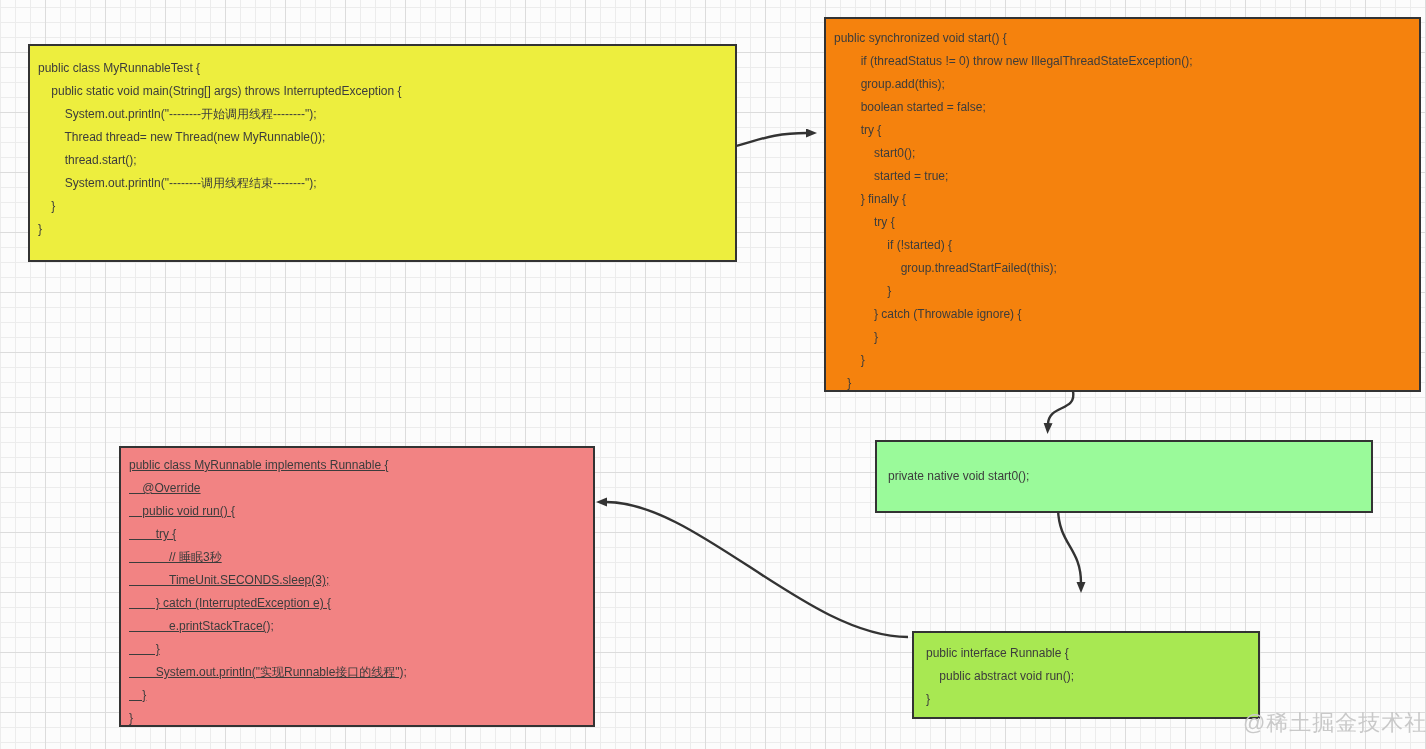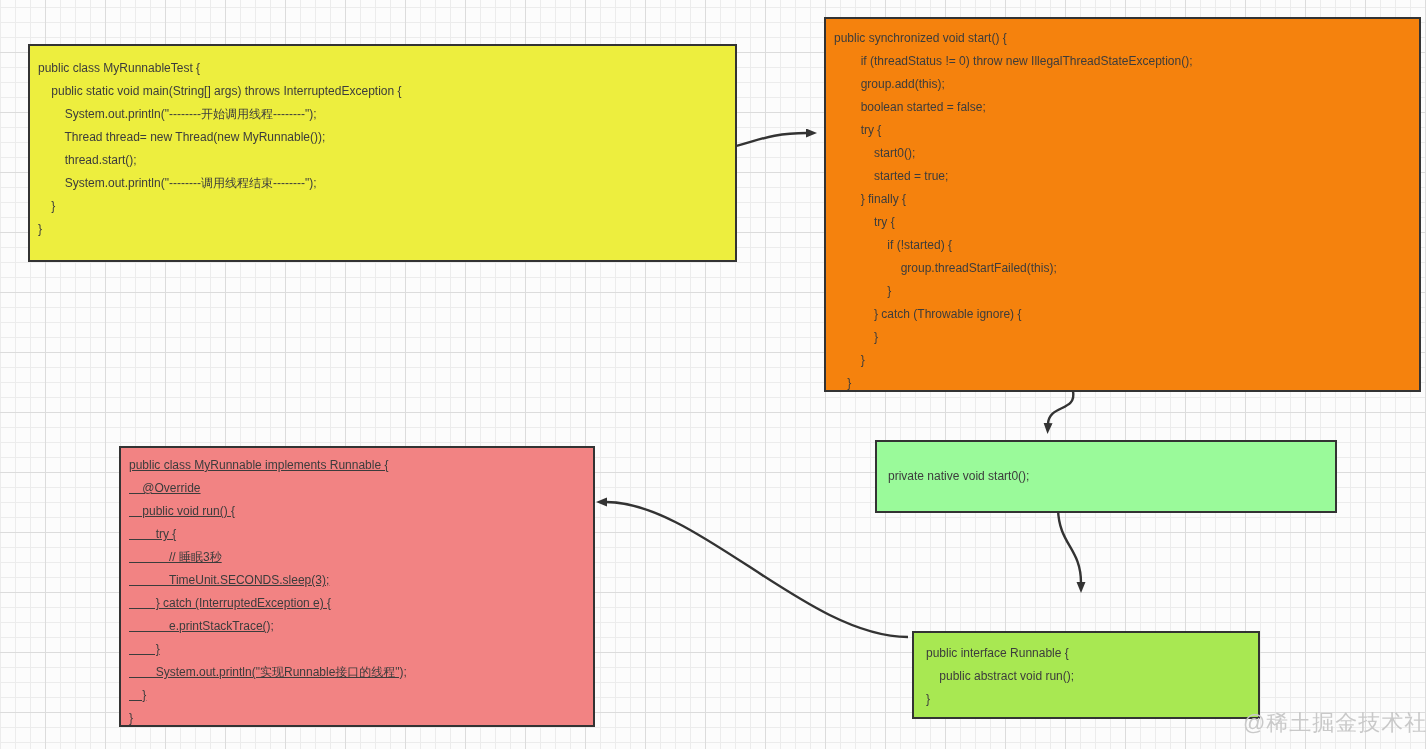--- a/index.html
+++ b/index.html
@@ -25,21 +25,21 @@
   .arrow{fill:none;stroke:var(--arrow);stroke-width:2.4px;}
   pre.box, div.box{
     position:absolute; box-sizing:border-box; margin:4px;
     border:2px solid var(--border);
     color:var(--text);
     font-family:"Liberation Sans","DejaVu Sans",sans-serif;
     font-size:12px; line-height:23px; white-space:pre; overflow:hidden;
   }
   .box-yellow{left:24px; top:40px; width:709px; height:218px; padding:11px 8px; line-height:24px; background:var(--yellow-box);}
   .box-orange{left:820px; top:13px; width:597px; height:375px; padding:8px 8px; background:var(--orange-box);}
-  .box-green{left:871px; top:436px; width:462px; height:73px; background:var(--green-box); display:flex; align-items:center; padding:0 0 0 11px;}
+  .box-green{left:871px; top:436px; width:498px; height:73px; background:var(--green-box); display:flex; align-items:center; padding:0 0 0 11px;}
   .box-lightgreen{left:908px; top:627px; width:348px; height:88px; padding:9px 12px; background:var(--lightgreen-box);}
   .box-pink{left:115px; top:442px; width:476px; height:281px; padding:6px 8px; background:var(--pink-box);text-decoration:underline;}
   .watermark{
     position:absolute; left:1243px; top:708px; font-size:22px;
     color:var(--watermark); letter-spacing:1px; white-space:nowrap;
   }
 </style>
 </head>
 <body>
 

